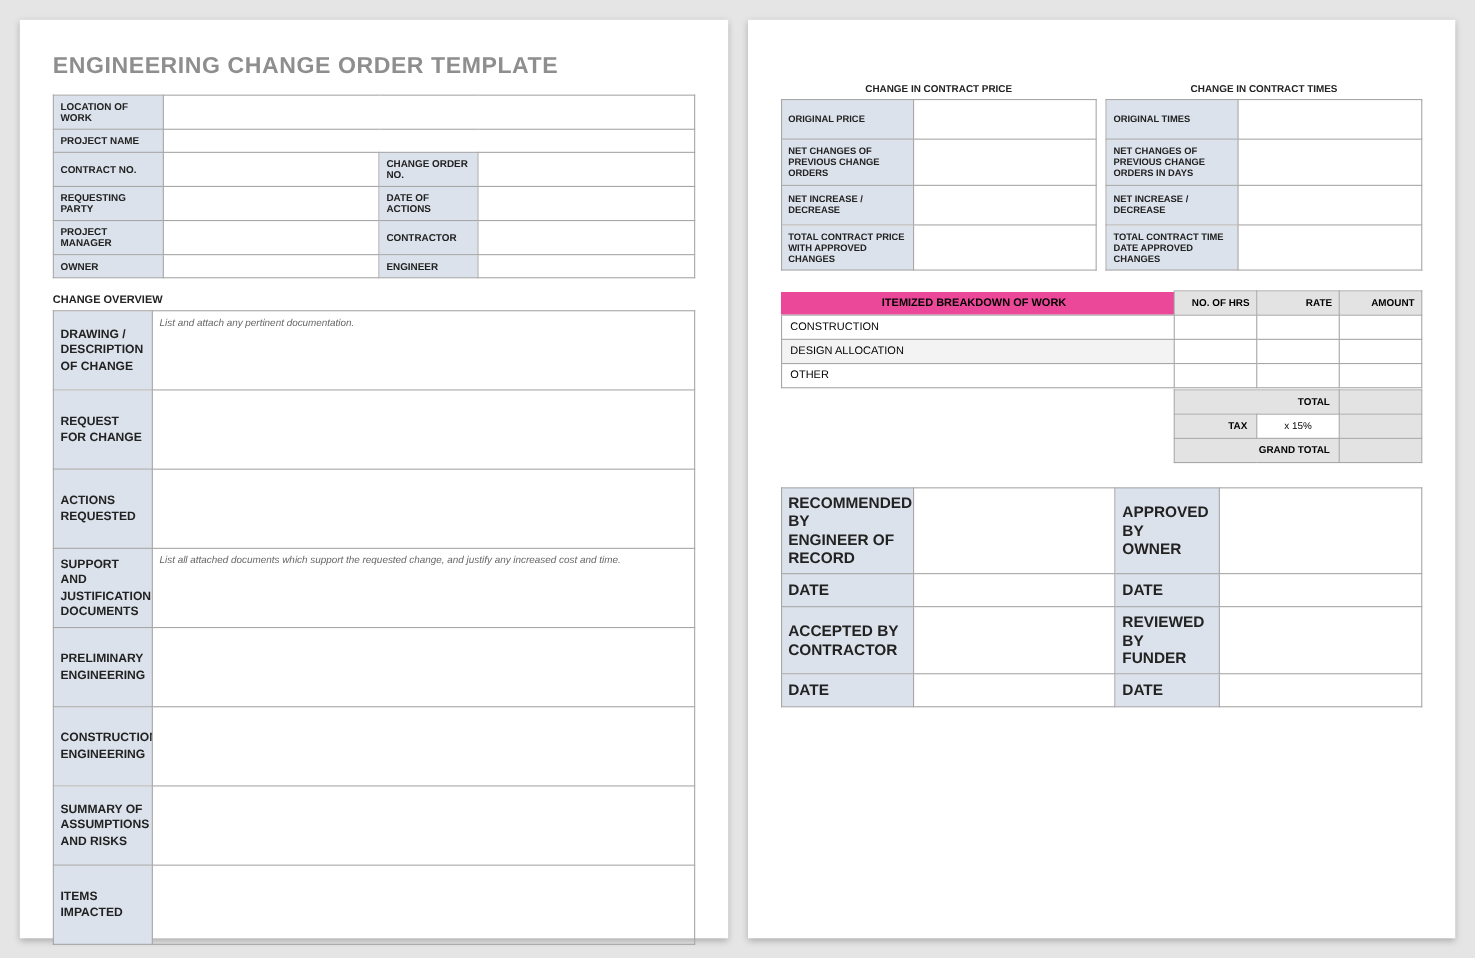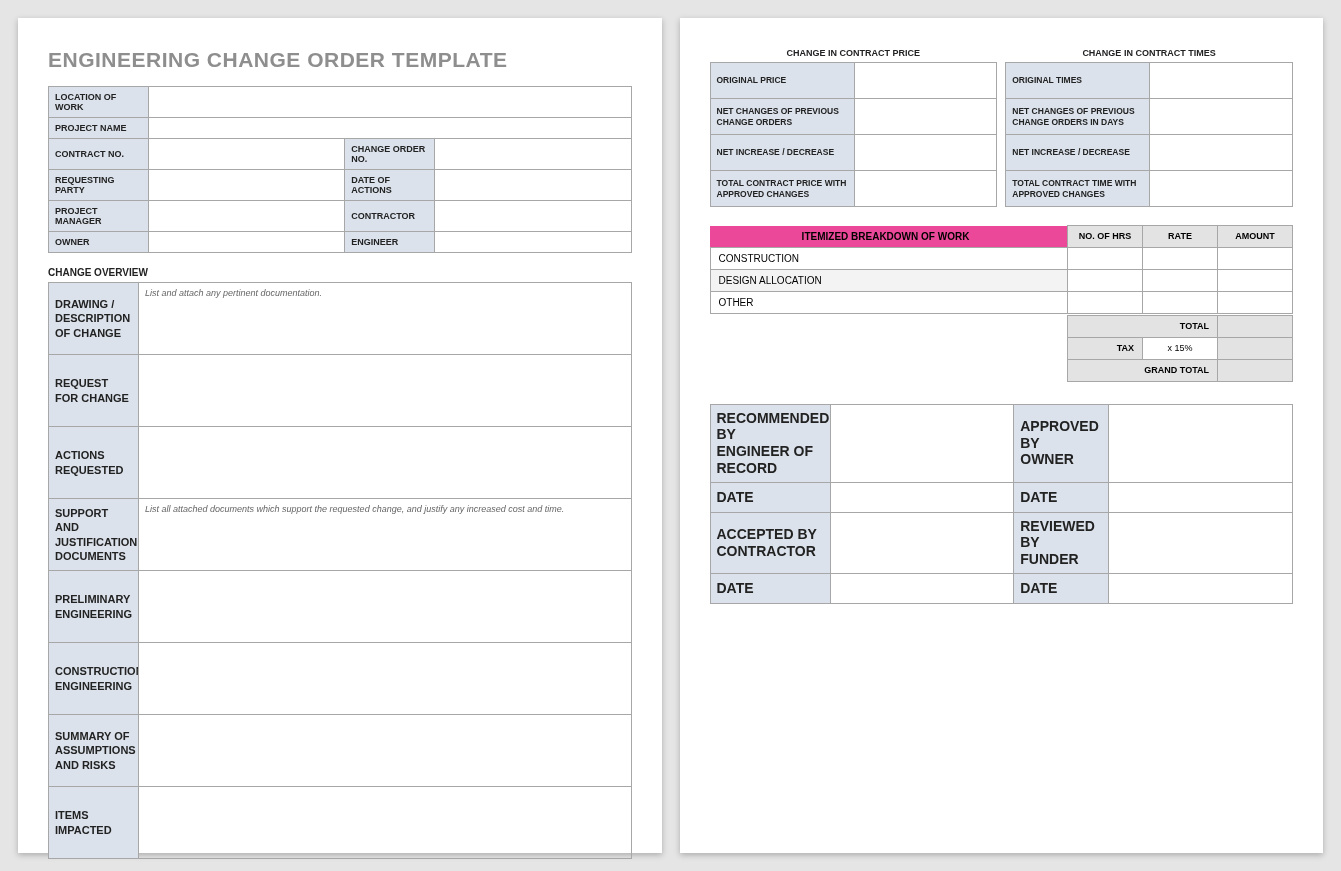--- a/index.html
+++ b/index.html
@@ -64,40 +64,41 @@
   .ov td.big {
     font-size: 9px;
     font-style: italic;
     color: #666;
     vertical-align: top;
   }
   
   .twin {
     display: flex;
     gap: 8px;
+    margin-top: 28px;
   }
   .twin .col { flex: 1; }
   .twin-head {
     text-align: center;
     font-size: 9px;
     font-weight: 700;
     margin: 0 0 4px 0;
     color: #222;
   }
   .twin table td {
     height: 36px;
     font-size: 8.5px;
     line-height: 1.2;
   }
-  .twin table td.lbl { width: 144px; }
+  .twin table td.lbl { width: 120px; }
   .item-table th {
     background: #e3e3e3;
     font-size: 9px;
     font-weight: 700;
-    text-align: center;
+    text-align: right;
   }
   .item-table td {
     height: 22px;
     font-size: 10px;
     padding-left: 8px;
   }
   .item-table .workcol { text-align: left; }
   .totals td {
     border: 1px solid #a7a7a7;
     height: 22px;
@@ -246,21 +247,21 @@
             </tr>
         <tr>
               <td class="lbl">NET CHANGES OF PREVIOUS CHANGE ORDERS IN DAYS</td>
               <td class="val"></td>
             </tr>
         <tr>
               <td class="lbl">NET INCREASE / DECREASE</td>
               <td class="val"></td>
             </tr>
         <tr>
-              <td class="lbl">TOTAL CONTRACT TIME WITH APPROVED CHANGES</td>
+              <td class="lbl">TOTAL CONTRACT TIME DATE APPROVED CHANGES</td>
               <td class="val"></td>
             </tr>
       </tbody>
         </table>
     </div>
   </div>
 
   <table class="item-table" style="margin-top:18px">
     <colgroup>
         <col>

